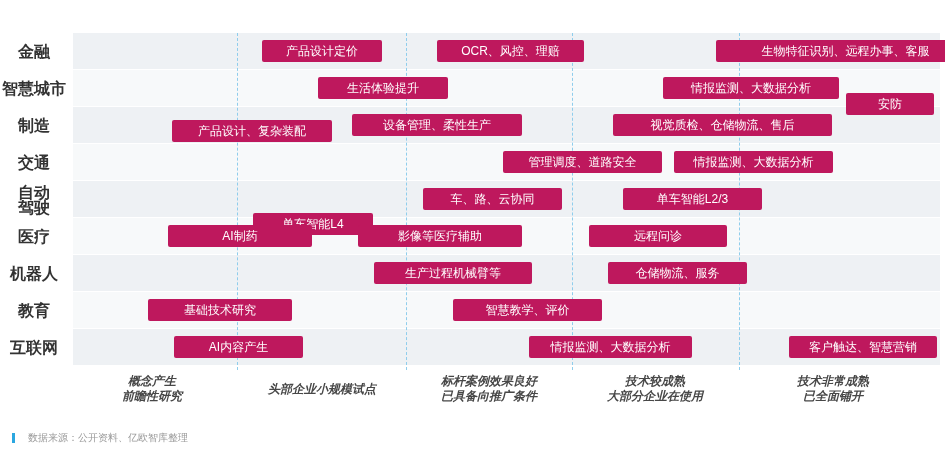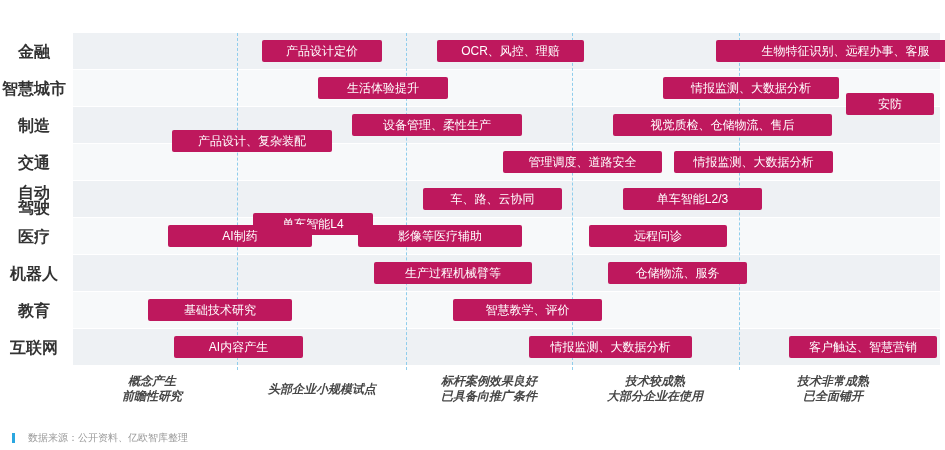--- a/index.html
+++ b/index.html
@@ -81,21 +81,21 @@
           <div>互联网</div>
         </div>
       </div>
     <div>
         <div class="box" style="left: 262px; top: 7px; width: 120px;">产品设计定价</div>
         <div class="box" style="left: 437px; top: 7px; width: 147px;">OCR、风控、理赔</div>
         <div class="box" style="left: 672px; top: 7px; width: 259px; margin-left: 44px;">生物特征识别、远程办事、客服</div>
         <div class="box" style="left: 318px; top: 44px; width: 130px;">生活体验提升</div>
         <div class="box" style="left: 663px; top: 44px; width: 176px;">情报监测、大数据分析</div>
         <div class="box" style="left: 846px; top: 44px; width: 88px; margin-top: 16px;">安防</div>
-        <div class="box" style="left: 172px; top: 97px; width: 160px;">产品设计、复杂装配</div>
+        <div class="box" style="left: 172px; top: 87px; width: 160px;">产品设计、复杂装配</div>
         <div class="box" style="left: 352px; top: 81px; width: 170px;">设备管理、柔性生产</div>
         <div class="box" style="left: 613px; top: 81px; width: 219px;">视觉质检、仓储物流、售后</div>
         <div class="box" style="left: 503px; top: 118px; width: 159px;">管理调度、道路安全</div>
         <div class="box" style="left: 674px; top: 118px; width: 159px;">情报监测、大数据分析</div>
         <div class="box" style="left: 253px; top: 155px; width: 120px; margin-top: 25px;">单车智能L4</div>
         <div class="box" style="left: 423px; top: 155px; width: 139px;">车、路、云协同</div>
         <div class="box" style="left: 623px; top: 155px; width: 139px;">单车智能L2/3</div>
         <div class="box" style="left: 168px; top: 192px; width: 144px;">AI制药</div>
         <div class="box" style="left: 358px; top: 192px; width: 164px;">影像等医疗辅助</div>
         <div class="box" style="left: 589px; top: 192px; width: 138px;">远程问诊</div>

